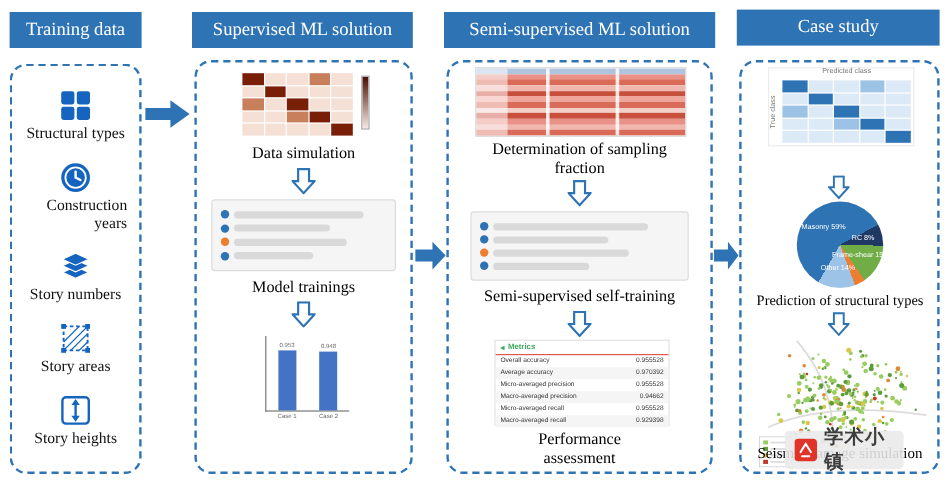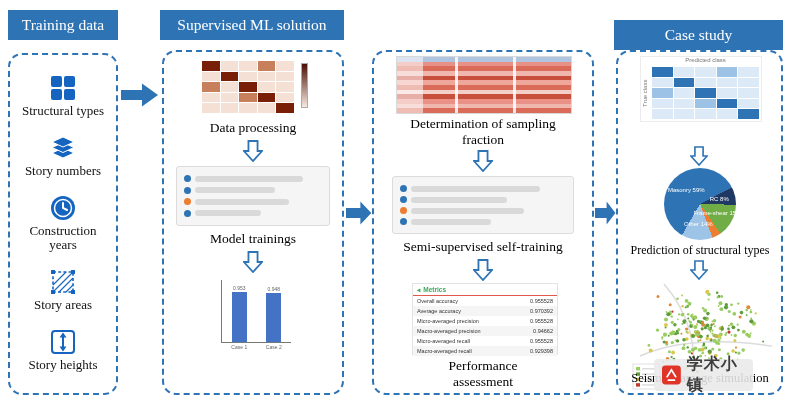--- a/index.html
+++ b/index.html
@@ -7,21 +7,21 @@
   body{width:791px;height:405px;overflow:hidden}
   .canvas{position:relative;width:753px;height:405px;background:#fff;font-family:"Liberation Serif",serif;color:#111}
   .hdr{position:absolute;background:#2E74B5;color:#fff;display:flex;align-items:center;justify-content:center;font-size:15.5px}
   .dash{position:absolute;border:2px dashed #2E74B5;border-radius:14px}
   .cap{position:absolute;text-align:center;font-size:13.5px;line-height:1.18;color:#000}
   .harrow,.darrow{position:absolute}
   .thumb{position:absolute}
   
   .t-col{display:flex;flex-direction:column;align-items:center;justify-content:space-evenly;height:100%;padding:4px 0}
   .t-item{display:flex;flex-direction:column;align-items:center;gap:3px}
-  .t-label{font-size:13px;text-align:center;max-width:86px;line-height:1.12}
+  .t-label{font-size:13px;text-align:right;max-width:86px;line-height:1.12}
   
   .hm{background:#fff}
   .hm-grid{position:absolute;display:grid;grid-template-columns:repeat(5,1fr);grid-template-rows:repeat(5,1fr);gap:1px;background:#fff}
   .hm-red .hm-grid{left:12px;top:3px;right:22px;bottom:3px}
   .hm-red .hm-bar{position:absolute;right:8px;top:5px;bottom:8px;width:7px;background:linear-gradient(#4A0E02,#F7EAE1);border:1px solid #AAA}
   .hm-blue{border:1px solid #ECECEC}
   .hm-blue .hm-grid{left:11px;top:10px;right:2px;bottom:2px}
   .hm-top{position:absolute;top:0;left:11px;right:2px;height:9px;font-size:6px;color:#777;text-align:center;font-family:"Liberation Sans",sans-serif}
   .hm-side{position:absolute;left:1px;top:10px;bottom:2px;width:9px;font-size:6px;color:#777;font-family:"Liberation Sans",sans-serif;writing-mode:vertical-rl;transform:rotate(180deg);text-align:center}
   
@@ -55,21 +55,22 @@
   .nowrap{white-space:nowrap}
   .z2{z-index:2}
 </style>
 </head>
 <body>
 
 <div class="canvas">
 
   <div class="hdr" style="left:8px;top:10px;width:110px;height:30px">Training data</div>
   <div class="hdr" style="left:160px;top:10px;width:184px;height:30px">Supervised ML solution</div>
-  <div class="hdr" style="left:614px;top:20px;width:169px;height:30px">Case study</div>
+  <div class="hdr" style="left:370px;top:10px;width:226px;height:30px">Semi-supervised ML solution</div>
+  <div class="hdr" style="left:614px;top:8px;width:169px;height:30px">Case study</div>
 
   <svg class="harrow" style="left:121px;top:82px" width="38" height="26" viewBox="0 0 38 26" preserveAspectRatio="none">
       <path d="M0 8 H21 V1.5 L37 13 L21 24.5 V18 H0 Z" fill="#2E74B5"></path>
     </svg>
   <svg class="harrow" style="left:346px;top:200px" width="26" height="26" viewBox="0 0 38 26" preserveAspectRatio="none">
       <path d="M0 8 H21 V1.5 L37 13 L21 24.5 V18 H0 Z" fill="#2E74B5"></path>
     </svg>
   <svg class="harrow" style="left:595px;top:200px" width="21" height="26" viewBox="0 0 38 26" preserveAspectRatio="none">
       <path d="M0 8 H21 V1.5 L37 13 L21 24.5 V18 H0 Z" fill="#2E74B5"></path>
     </svg>
@@ -80,33 +81,33 @@
         <svg width="26" height="26" viewBox="0 0 26 26">
           <rect x="1" y="1" width="11" height="11" rx="2" fill="#1565C0"></rect>
             <rect x="14" y="1" width="11" height="11" rx="2" fill="#1565C0"></rect>
           <rect x="1" y="14" width="11" height="11" rx="2" fill="#1565C0"></rect>
             <rect x="14" y="14" width="11" height="11" rx="2" fill="#1565C0"></rect>
         </svg>
         <div class="t-label">Structural types</div>
       </div>
       <div class="t-item">
         <svg width="26" height="26" viewBox="0 0 26 26">
+          <circle cx="13" cy="13" r="12" fill="#1565C0"></circle>
+          <circle cx="13" cy="13" r="8.5" fill="none" stroke="#fff" stroke-width="1.5"></circle>
+          <path d="M13 8 V13 L17 15" stroke="#fff" stroke-width="2" fill="none" stroke-linecap="round"></path>
+        </svg>
+        <div class="t-label">Construction years</div>
+      </div>
+      <div class="t-item">
+        <svg width="26" height="26" viewBox="0 0 26 26">
           <polygon points="13,13 24,18 13,23 2,18" fill="#1565C0" stroke="#fff" stroke-width="1"></polygon>
           <polygon points="13,7.5 24,12.5 13,17.5 2,12.5" fill="#1565C0" stroke="#fff" stroke-width="1"></polygon>
           <polygon points="13,2 24,7 13,12 2,7" fill="#1565C0" stroke="#fff" stroke-width="1"></polygon>
         </svg>
         <div class="t-label">Story numbers</div>
-      </div>
-      <div class="t-item">
-        <svg width="26" height="26" viewBox="0 0 26 26">
-          <circle cx="13" cy="13" r="12" fill="#1565C0"></circle>
-          <circle cx="13" cy="13" r="8.5" fill="none" stroke="#fff" stroke-width="1.5"></circle>
-          <path d="M13 8 V13 L17 15" stroke="#fff" stroke-width="2" fill="none" stroke-linecap="round"></path>
-        </svg>
-        <div class="t-label">Construction years</div>
       </div>
       <div class="t-item">
         <svg width="26" height="26" viewBox="0 0 26 26">
           <rect x="3" y="3" width="20" height="20" fill="none" stroke="#1565C0" stroke-width="1.6" stroke-dasharray="3 2.2"></rect>
           <g stroke="#1565C0" stroke-width="1.1">
             <line x1="3" y1="16" x2="16" y2="3"></line>
               <line x1="3" y1="23" x2="23" y2="3"></line>
             <line x1="9" y1="23" x2="23" y2="9"></line>
               <line x1="16" y1="23" x2="23" y2="16"></line>
           </g>
@@ -154,21 +155,21 @@
         <div style="background: rgb(122, 31, 7);"></div>
         <div style="background: rgb(244, 224, 213);"></div>
         <div style="background: rgb(244, 224, 213);"></div>
         <div style="background: rgb(244, 224, 213);"></div>
         <div style="background: rgb(244, 224, 213);"></div>
         <div style="background: rgb(244, 224, 213);"></div>
         <div style="background: rgb(122, 31, 7);"></div>
       </div>
       <div class="hm-bar"></div>
     </div>
-  <div class="cap" style="left:163px;top:120px;width:180px">Data processing</div>
+  <div class="cap" style="left:163px;top:120px;width:180px">Data simulation</div>
 
   <svg class="darrow" style="left:243px;top:140px" width="20" height="22" viewBox="0 0 22 24">
       <path d="M6 1 H16 V12 H21 L11 23 L1 12 H6 Z" fill="#fff" stroke="#2E74B5" stroke-width="2"></path>
     </svg>
 
   <div class="thumb flow" style="left:176px;top:166px;width:154px;height:60px">
       <div class="flow-row">
         <span class="flow-dot" style="background: rgb(46, 116, 181);"></span>
         <span class="flow-bar" style="width: 78%;"></span>
       </div>

